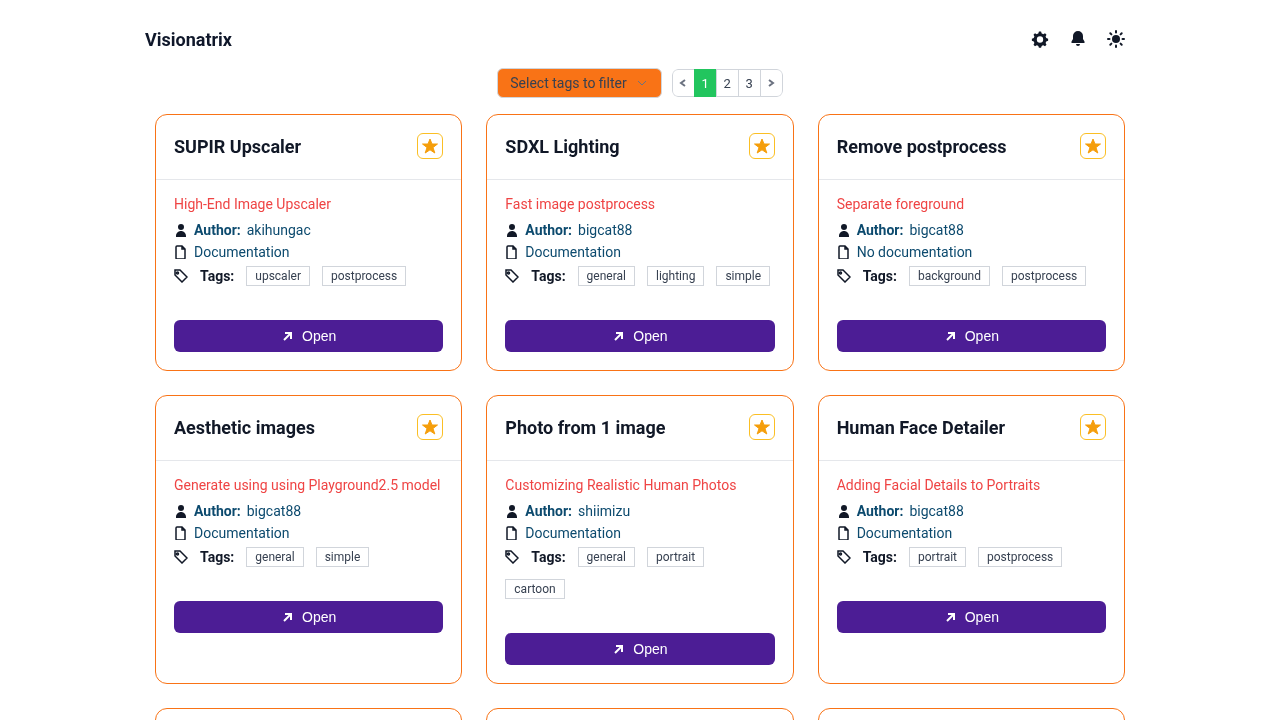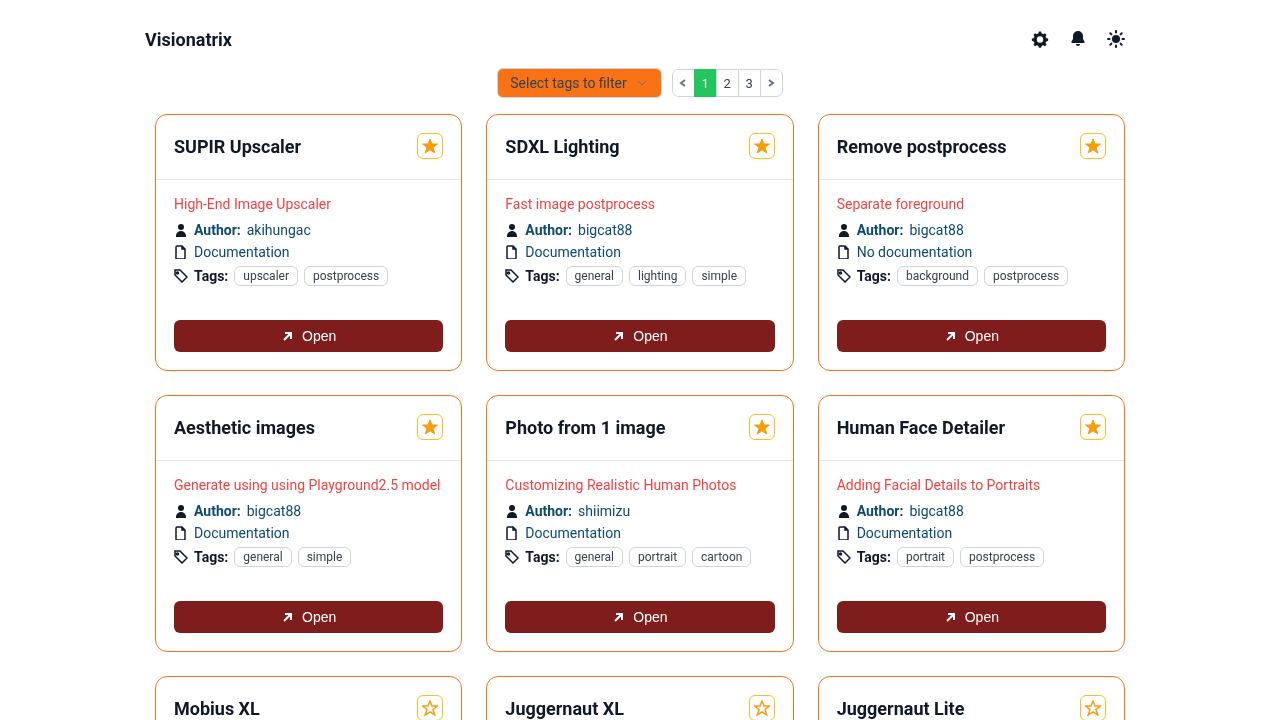--- a/index.html
+++ b/index.html
@@ -136,36 +136,36 @@
     font-size: 14px;
     margin-bottom: 6px;
     color: #0c4a6e;
   }
   .meta-row svg { width: 14px; height: 14px; fill: #111827; flex-shrink: 0; }
   .meta-row .icon-stroke { fill: none; stroke: #111827; stroke-width: 1.5; }
   .meta-label { font-weight: 700; }
   .tags-row {
     display: flex;
     align-items: center;
-    gap: 6px;
+    gap: 12px;
     flex-wrap: wrap;
     font-size: 14px;
     margin-bottom: 6px;
   }
   .tags-row svg { width: 14px; height: 14px; fill: none; stroke: #111827; stroke-width: 1.5; flex-shrink: 0; }
   .tag-chip {
     border: 1px solid #d1d5db;
-    border-radius: 6px;
+    border-radius: 0;
     padding: 2px 8px;
     font-size: 12px;
     color: #374151;
   }
   .open-btn {
     margin-top: 28px;
-    background: #7f1d1d;
+    background: #4c1d95;
     color: #fff;
     border: none;
     border-radius: 6px;
     padding: 8px 0;
     width: 100%;
     font-size: 14px;
     display: flex;
     align-items: center;
     justify-content: center;
     gap: 8px;

